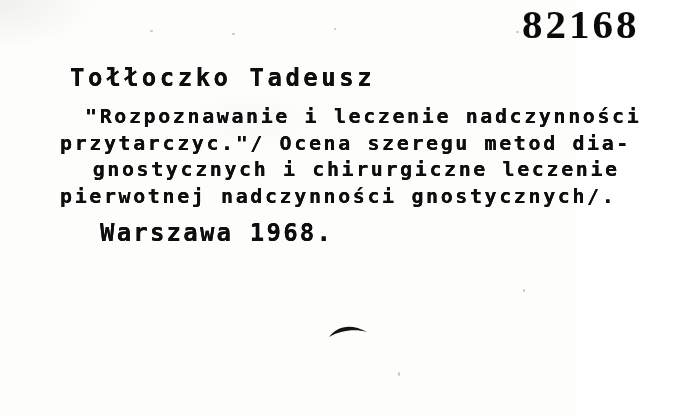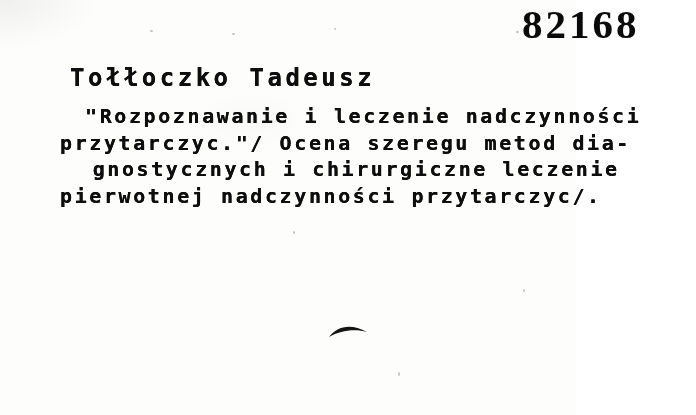--- a/index.html
+++ b/index.html
@@ -68,23 +68,24 @@
 <div class="card">
 
   <div class="catalog-number">82168</div>
 
   <div class="tw author">Tołłoczko Tadeusz</div>
 
   <div class="title-block">
     <div class="title-line indent-first">"Rozpoznawanie i leczenie nadczynności</div>
     <div class="title-line">przytarczyc."/ Ocena szeregu metod dia-</div>
     <div class="title-line indent-third">gnostycznych i chirurgiczne leczenie</div>
-    <div class="title-line">pierwotnej nadczynności przytarczyc/.</div>
+    <div class="title-line">pierwotnej nadczynności gnostycznych/.</div>
   </div>
 
+  <div class="tw imprint">Warszawa 1968.</div>
 
 
 
   <svg class="ink-mark" viewBox="0 0 40 15" aria-hidden="true">
     <path d="M1 13 C 9 2, 23 -1, 39 8 C 27 4.5, 12 6.5, 1 13 Z" fill="#141414"></path>
   </svg>
 
   <div class="speck" style="left:150px; top:30px; width:3px; height:2px;"></div>
   <div class="speck" style="left:232px; top:33px; width:3px; height:2px;"></div>
   <div class="speck" style="left:334px; top:28px; width:2px; height:2px;"></div>

